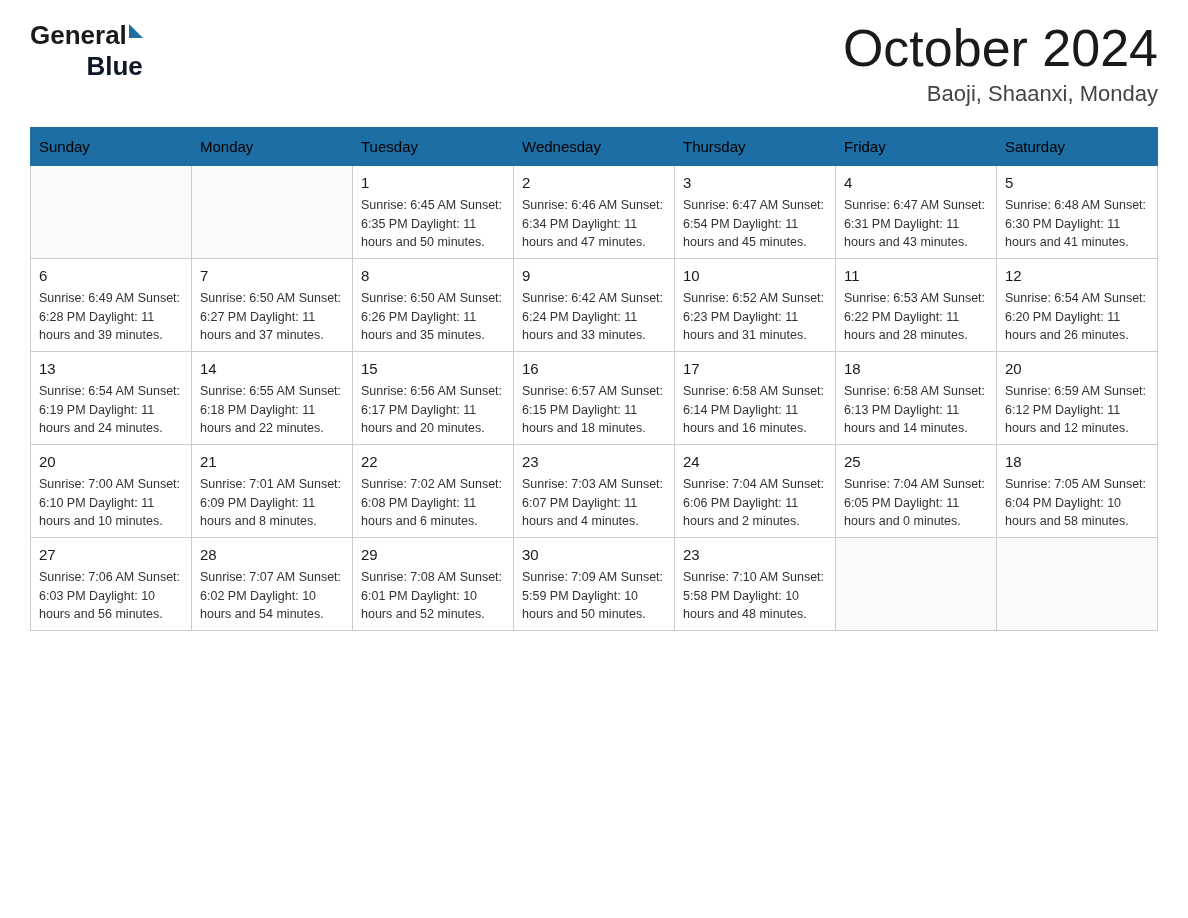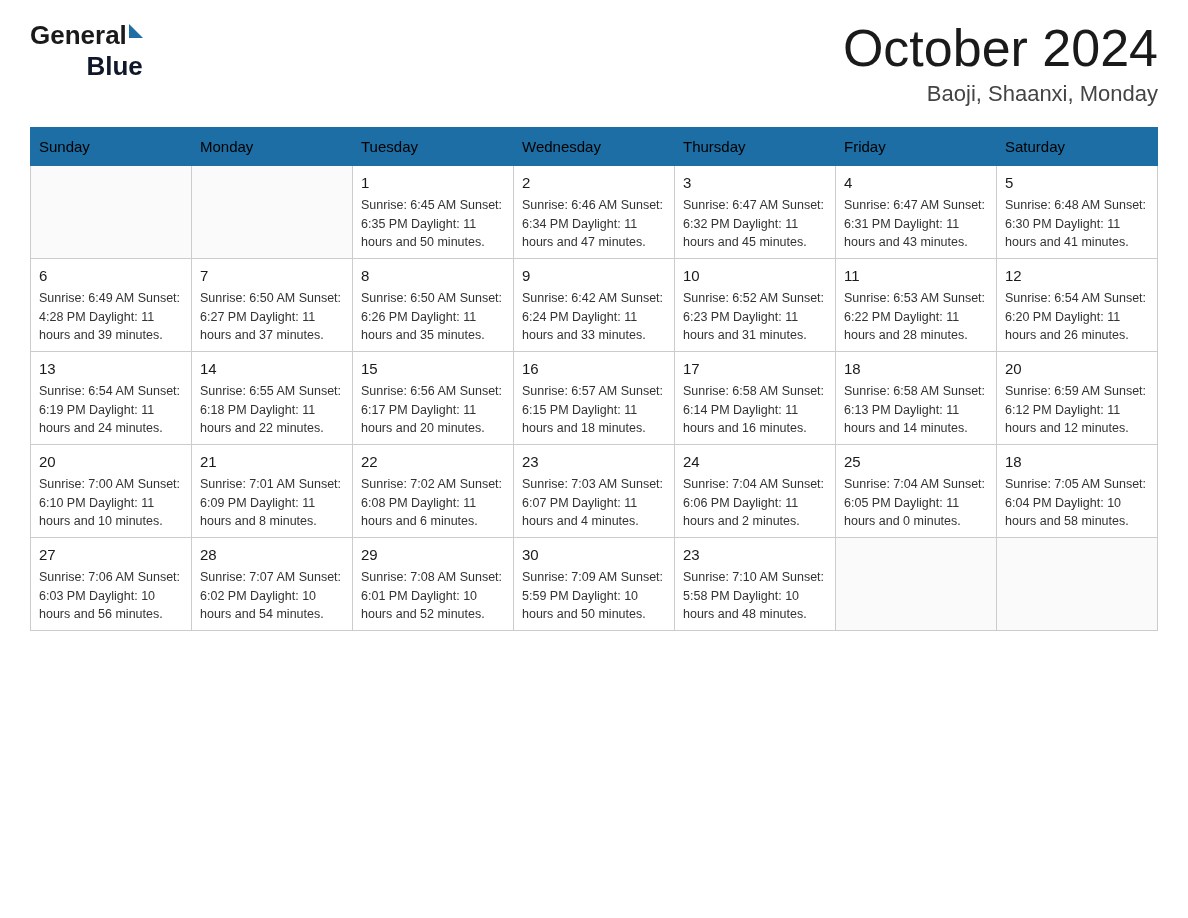--- a/index.html
+++ b/index.html
@@ -147,21 +147,21 @@
         <td>
           <span class="day-number">2</span>
           <div class="day-info">Sunrise: 6:46 AM
 Sunset: 6:34 PM
 Daylight: 11 hours
 and 47 minutes.</div>
         </td>
         <td>
           <span class="day-number">3</span>
           <div class="day-info">Sunrise: 6:47 AM
-Sunset: 6:32 PM
+Sunset: 6:54 PM
 Daylight: 11 hours
 and 45 minutes.</div>
         </td>
         <td>
           <span class="day-number">4</span>
           <div class="day-info">Sunrise: 6:47 AM
 Sunset: 6:31 PM
 Daylight: 11 hours
 and 43 minutes.</div>
         </td>
@@ -170,21 +170,21 @@
           <div class="day-info">Sunrise: 6:48 AM
 Sunset: 6:30 PM
 Daylight: 11 hours
 and 41 minutes.</div>
         </td>
       </tr>
       <tr>
         <td class="row-divider">
           <span class="day-number">6</span>
           <div class="day-info">Sunrise: 6:49 AM
-Sunset: 4:28 PM
+Sunset: 6:28 PM
 Daylight: 11 hours
 and 39 minutes.</div>
         </td>
         <td class="row-divider">
           <span class="day-number">7</span>
           <div class="day-info">Sunrise: 6:50 AM
 Sunset: 6:27 PM
 Daylight: 11 hours
 and 37 minutes.</div>
         </td>

